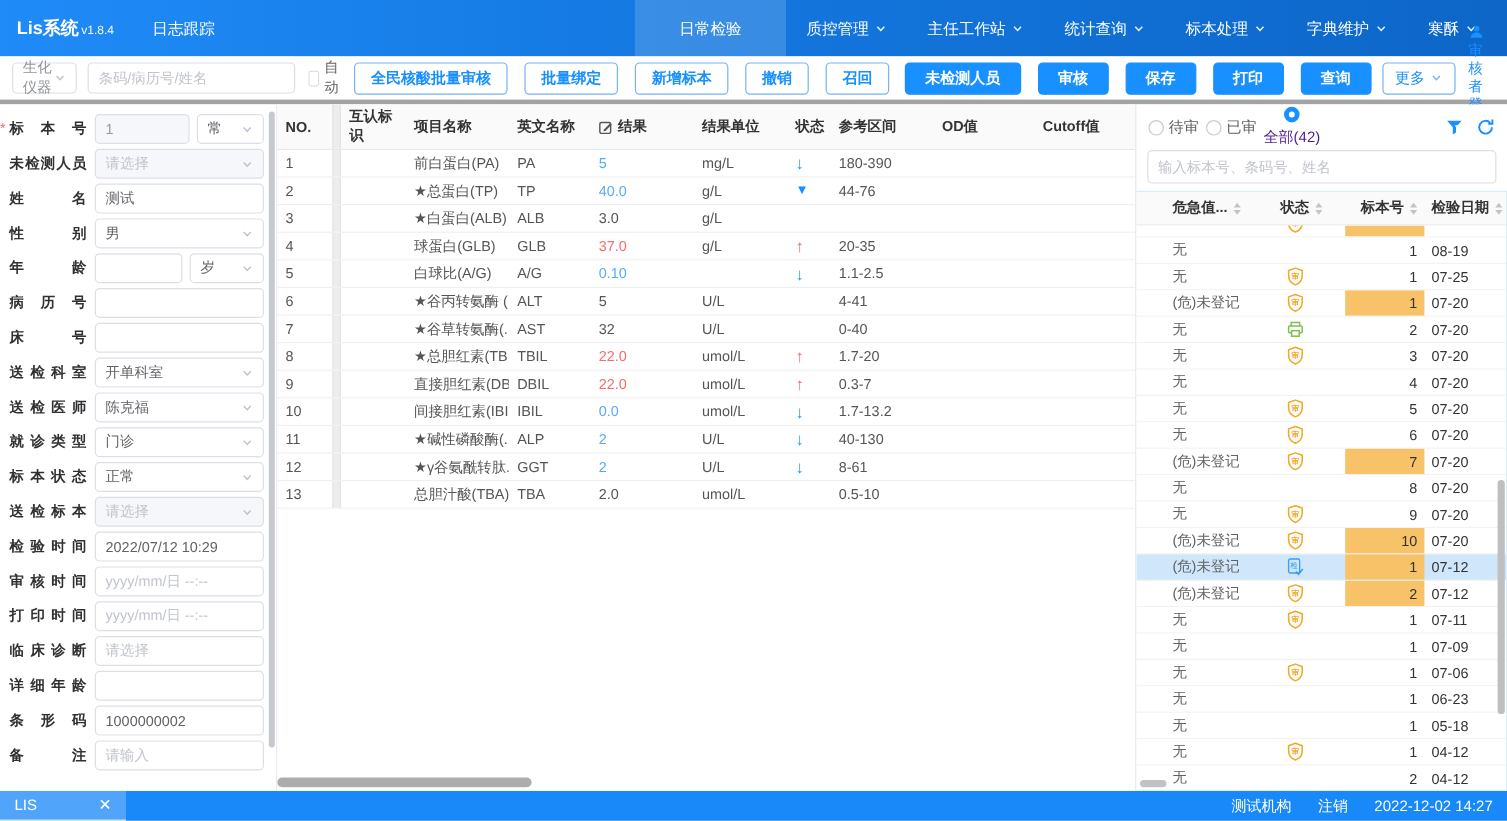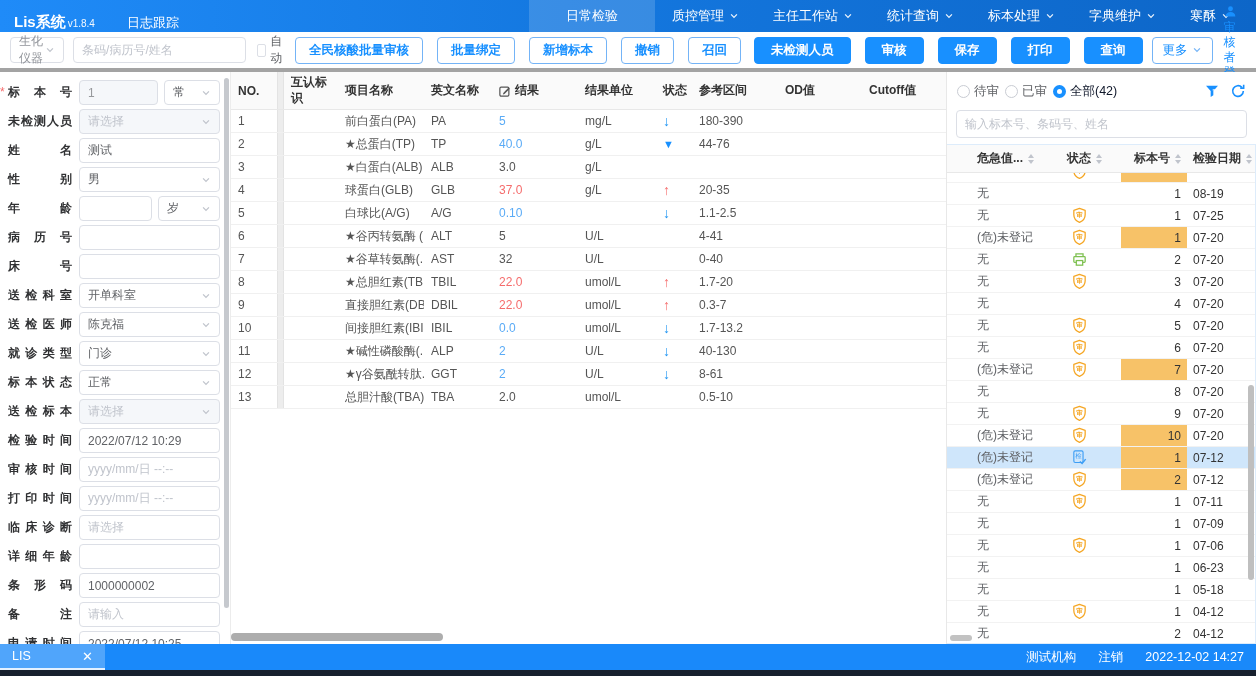--- a/index.html
+++ b/index.html
@@ -1,21 +1,21 @@
 <!DOCTYPE html>
 <html><head>
 <meta charset="utf-8">
 <style>
   * { box-sizing: border-box; margin: 0; padding: 0; }
   html,body { width:1256px; height:684px; overflow:hidden; background:#fff;
     font-family:"Liberation Sans","DejaVu Sans",sans-serif; }
 
   
-  .hdr { height:32px; background:linear-gradient(90deg,#1f8bf8 0%,#1478e0 45%,#0d66c8 100%);
-    display:flex; align-items:flex-end; color:#fff;gap:38px; }
+  .hdr { height:47px; background:linear-gradient(90deg,#1f8bf8 0%,#1478e0 45%,#0d66c8 100%);
+    display:flex; align-items:center; color:#fff;gap:38px; }
   .hdr-left { display:flex; align-items:baseline; padding-left:14px; }
   .app-title { font-size:15px; font-weight:bold; }
   .app-ver { font-size:10px; margin-left:2px; opacity:.95; }
   .log-link { font-size:13px; margin-left:32px; }
   .nav { margin-left:auto; display:flex; height:100%; align-items:stretch; padding-right:8px; }
   .nav-item { display:flex; align-items:center; gap:5px; padding:0 17px; font-size:13px; cursor:pointer; }
   .nav-item.active { background:rgba(255,255,255,.16); padding:0 37px; }
 
   
   .tbar { height:40px; background:#fff; border-bottom:4px solid #a3a3a3; display:flex;
@@ -75,21 +75,21 @@
   .hscroll { position:absolute; left:0; bottom:3px; height:8px; width:100%; }
   .hscroll .thumb { position:absolute; left:0; top:0; height:8px; width:212px; background:#adadad; border-radius:4px; }
 
   
   .rpanel { width:310px; border-left:1px solid #e8e8e8; padding-top:7px; position:relative;
     display:flex; flex-direction:column; }
   .filters { display:flex; align-items:center; gap:6px; padding:0 10px; height:24px; }
   .radio-item { display:flex; align-items:center; gap:4px; font-size:12.5px; color:#606266; cursor:pointer; }
   .radio { width:13px; height:13px; border:1px solid #c9ccd3; border-radius:50%; background:#fff; flex:none; }
   .radio.on { border:4px solid #1890ff; }
-  .radio-item.on-label { color:#0f172a; }
+  .radio-item.on-label { color:#4c1d95;flex-direction:column; }
   .f-icons { margin-left:auto; display:flex; gap:10px; align-items:center; }
   .rsearch { margin:7px 9px 6px 9px; }
   .rsearch input { width:100%; height:28px; }
   .r-table { border:1px solid #ddecfb; border-left:none; flex:1; overflow:hidden; position:relative; }
   .r-head { display:flex; background:#fafafa; border-bottom:1px solid #e8e8e8; height:28px; font-weight:bold; }
   .r-head .rc { font-size:12px; color:#333; display:flex; align-items:center; gap:3px; }
   .r-row { display:flex; height:22px; border-bottom:1px solid #f2f2f2; align-items:center; background:#fff; }
   .r-row.selected { background:#cfe6fb; }
   .r-row.partial { height:10px; overflow:hidden; align-items:flex-start; }
   .rc { padding:0 6px; flex:none; font-size:12px; color:#606266; overflow:hidden; white-space:nowrap; display:flex; align-items:center; }
@@ -392,26 +392,20 @@
           <div class="f-ctrl" style="flex:1">
             <span class="">1000000002</span>
           </div>
         </div>
         <div class="f-row">
           <span class="f-label">备注</span>
           <div class="f-ctrl" style="flex:1">
             <span class="ph">请输入</span>
           </div>
         </div>
-        <div class="f-row">
-          <span class="f-label">申请时间</span>
-          <div class="f-ctrl" style="flex:1">
-            <span class="">2022/07/12 10:25</span>
-          </div>
-        </div>
       </div>
     <div class="lscroll"></div>
   </div>
 
   <div class="mid">
     <div class="t-head">
       <div class="c c-no">NO.</div>
       <div class="c c-scroll"></div>
       <div class="c c-mutual">互认标识</div>
       <div class="c c-name">项目名称</div>

